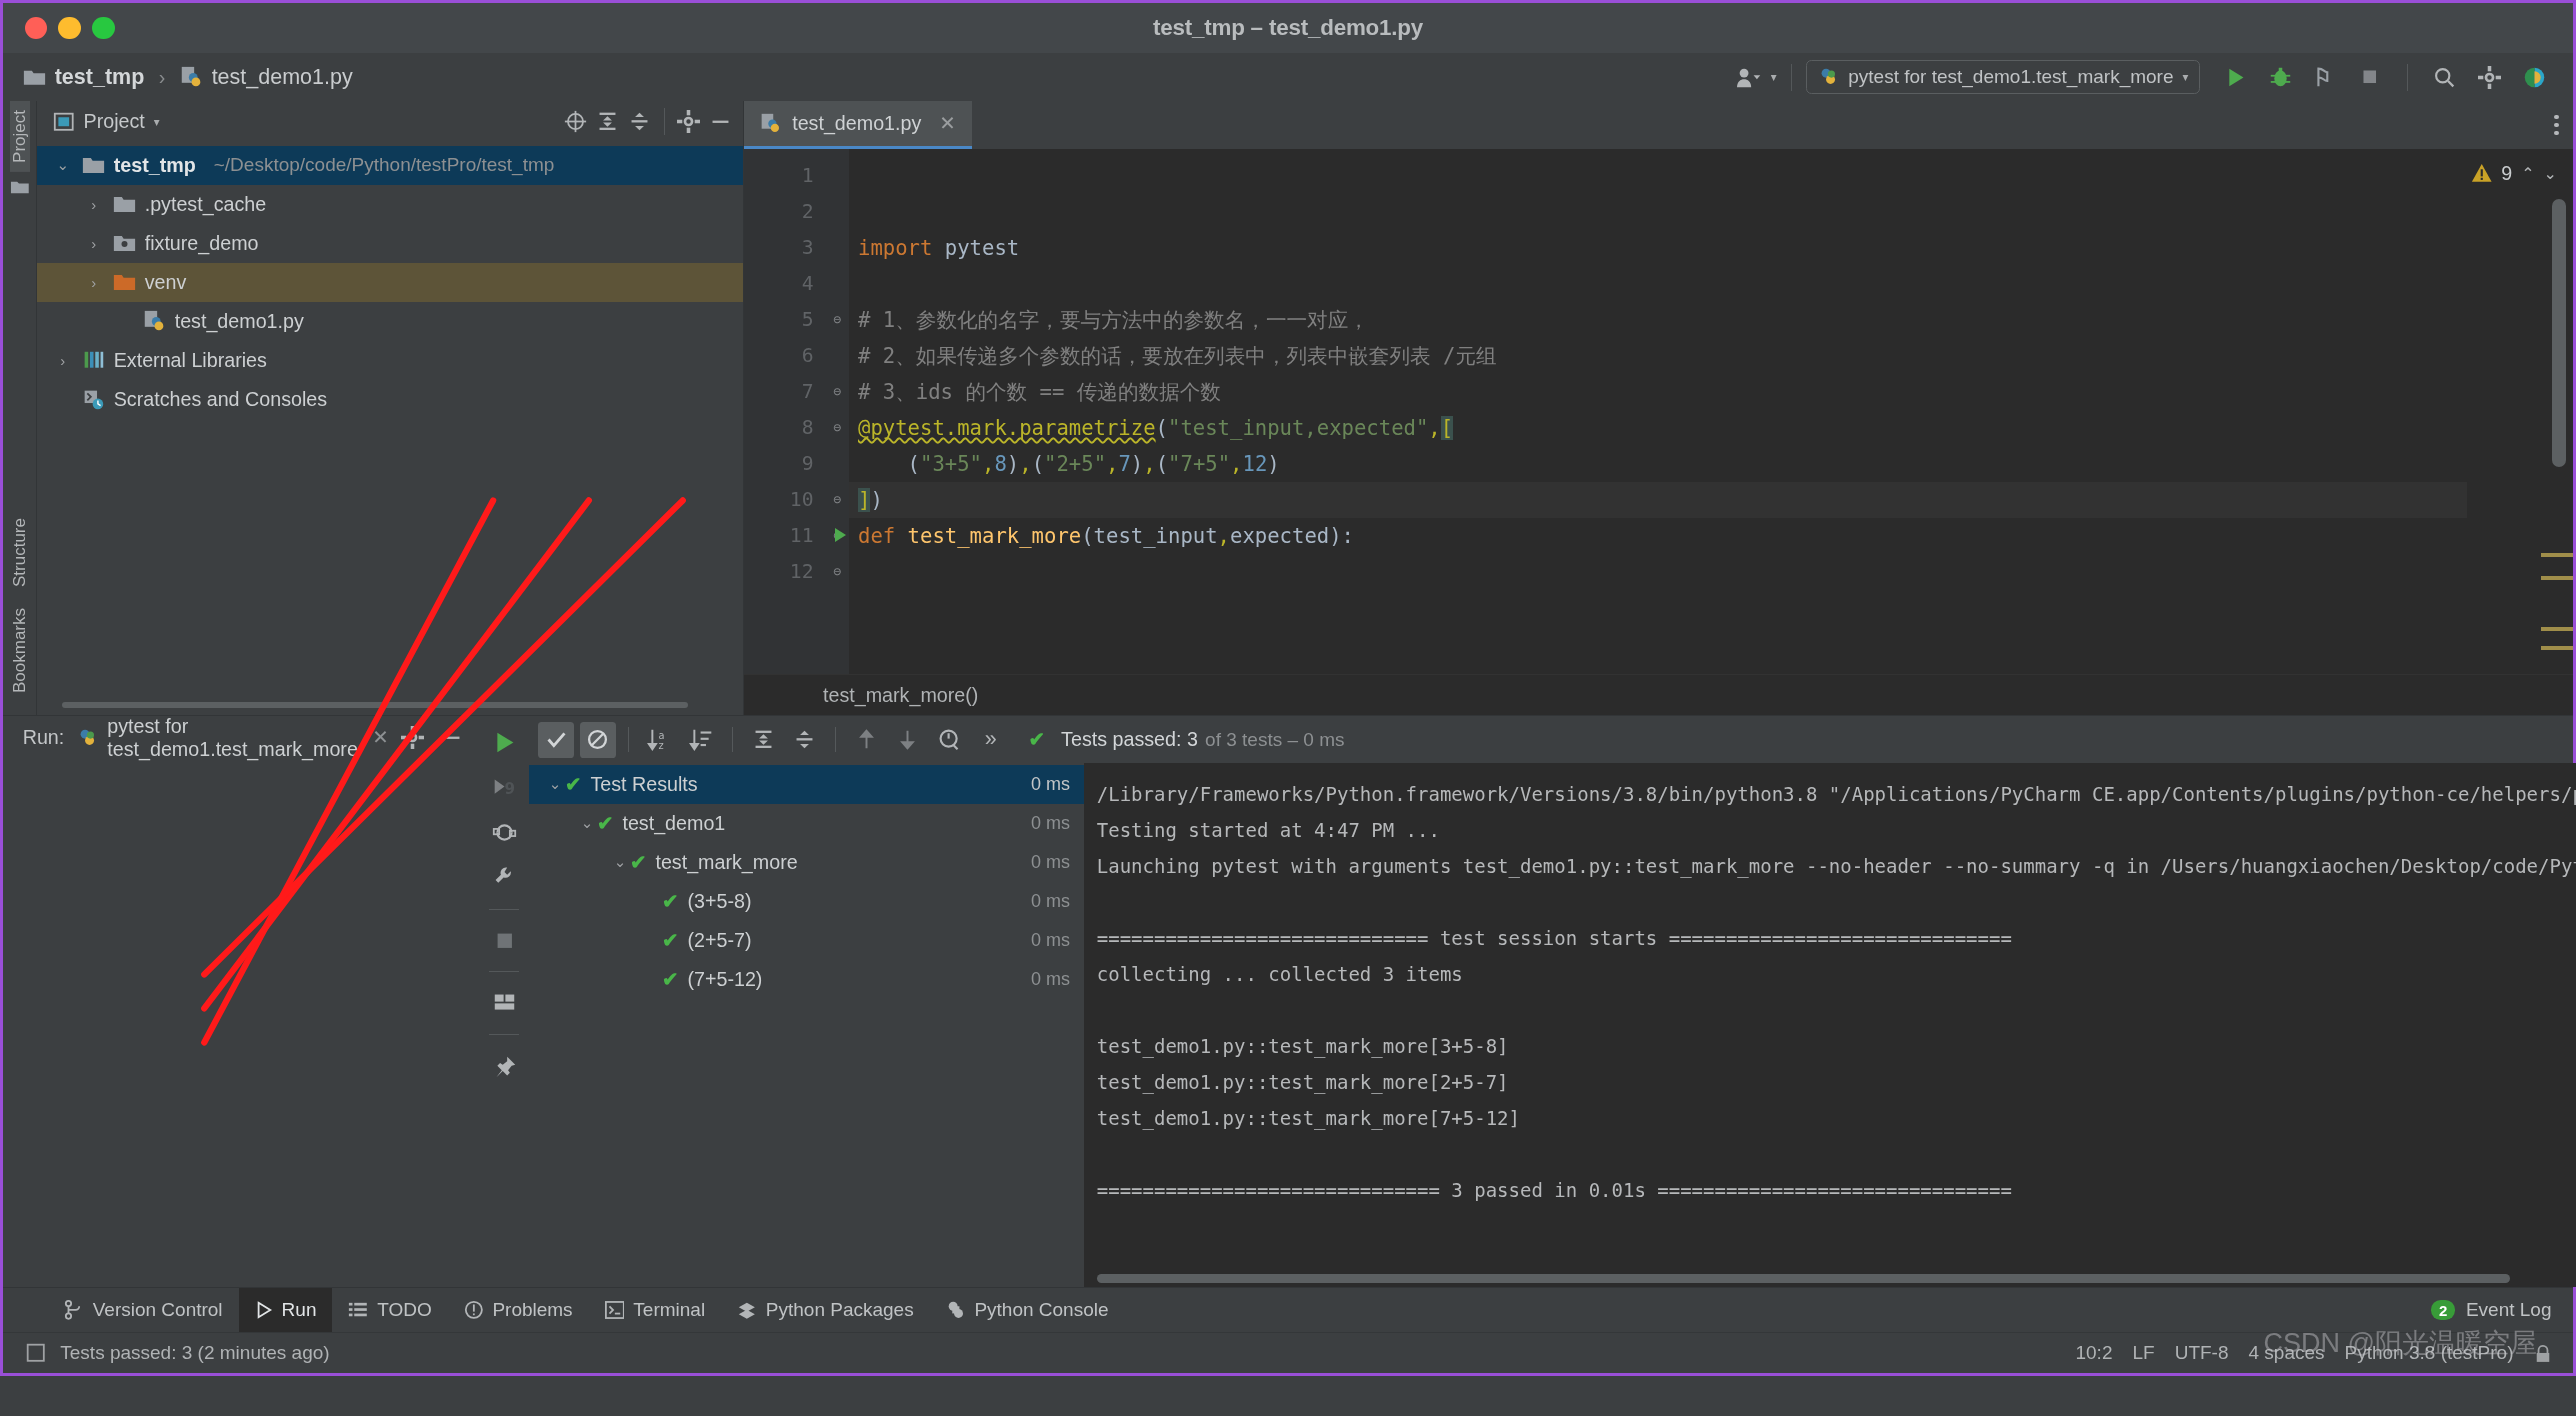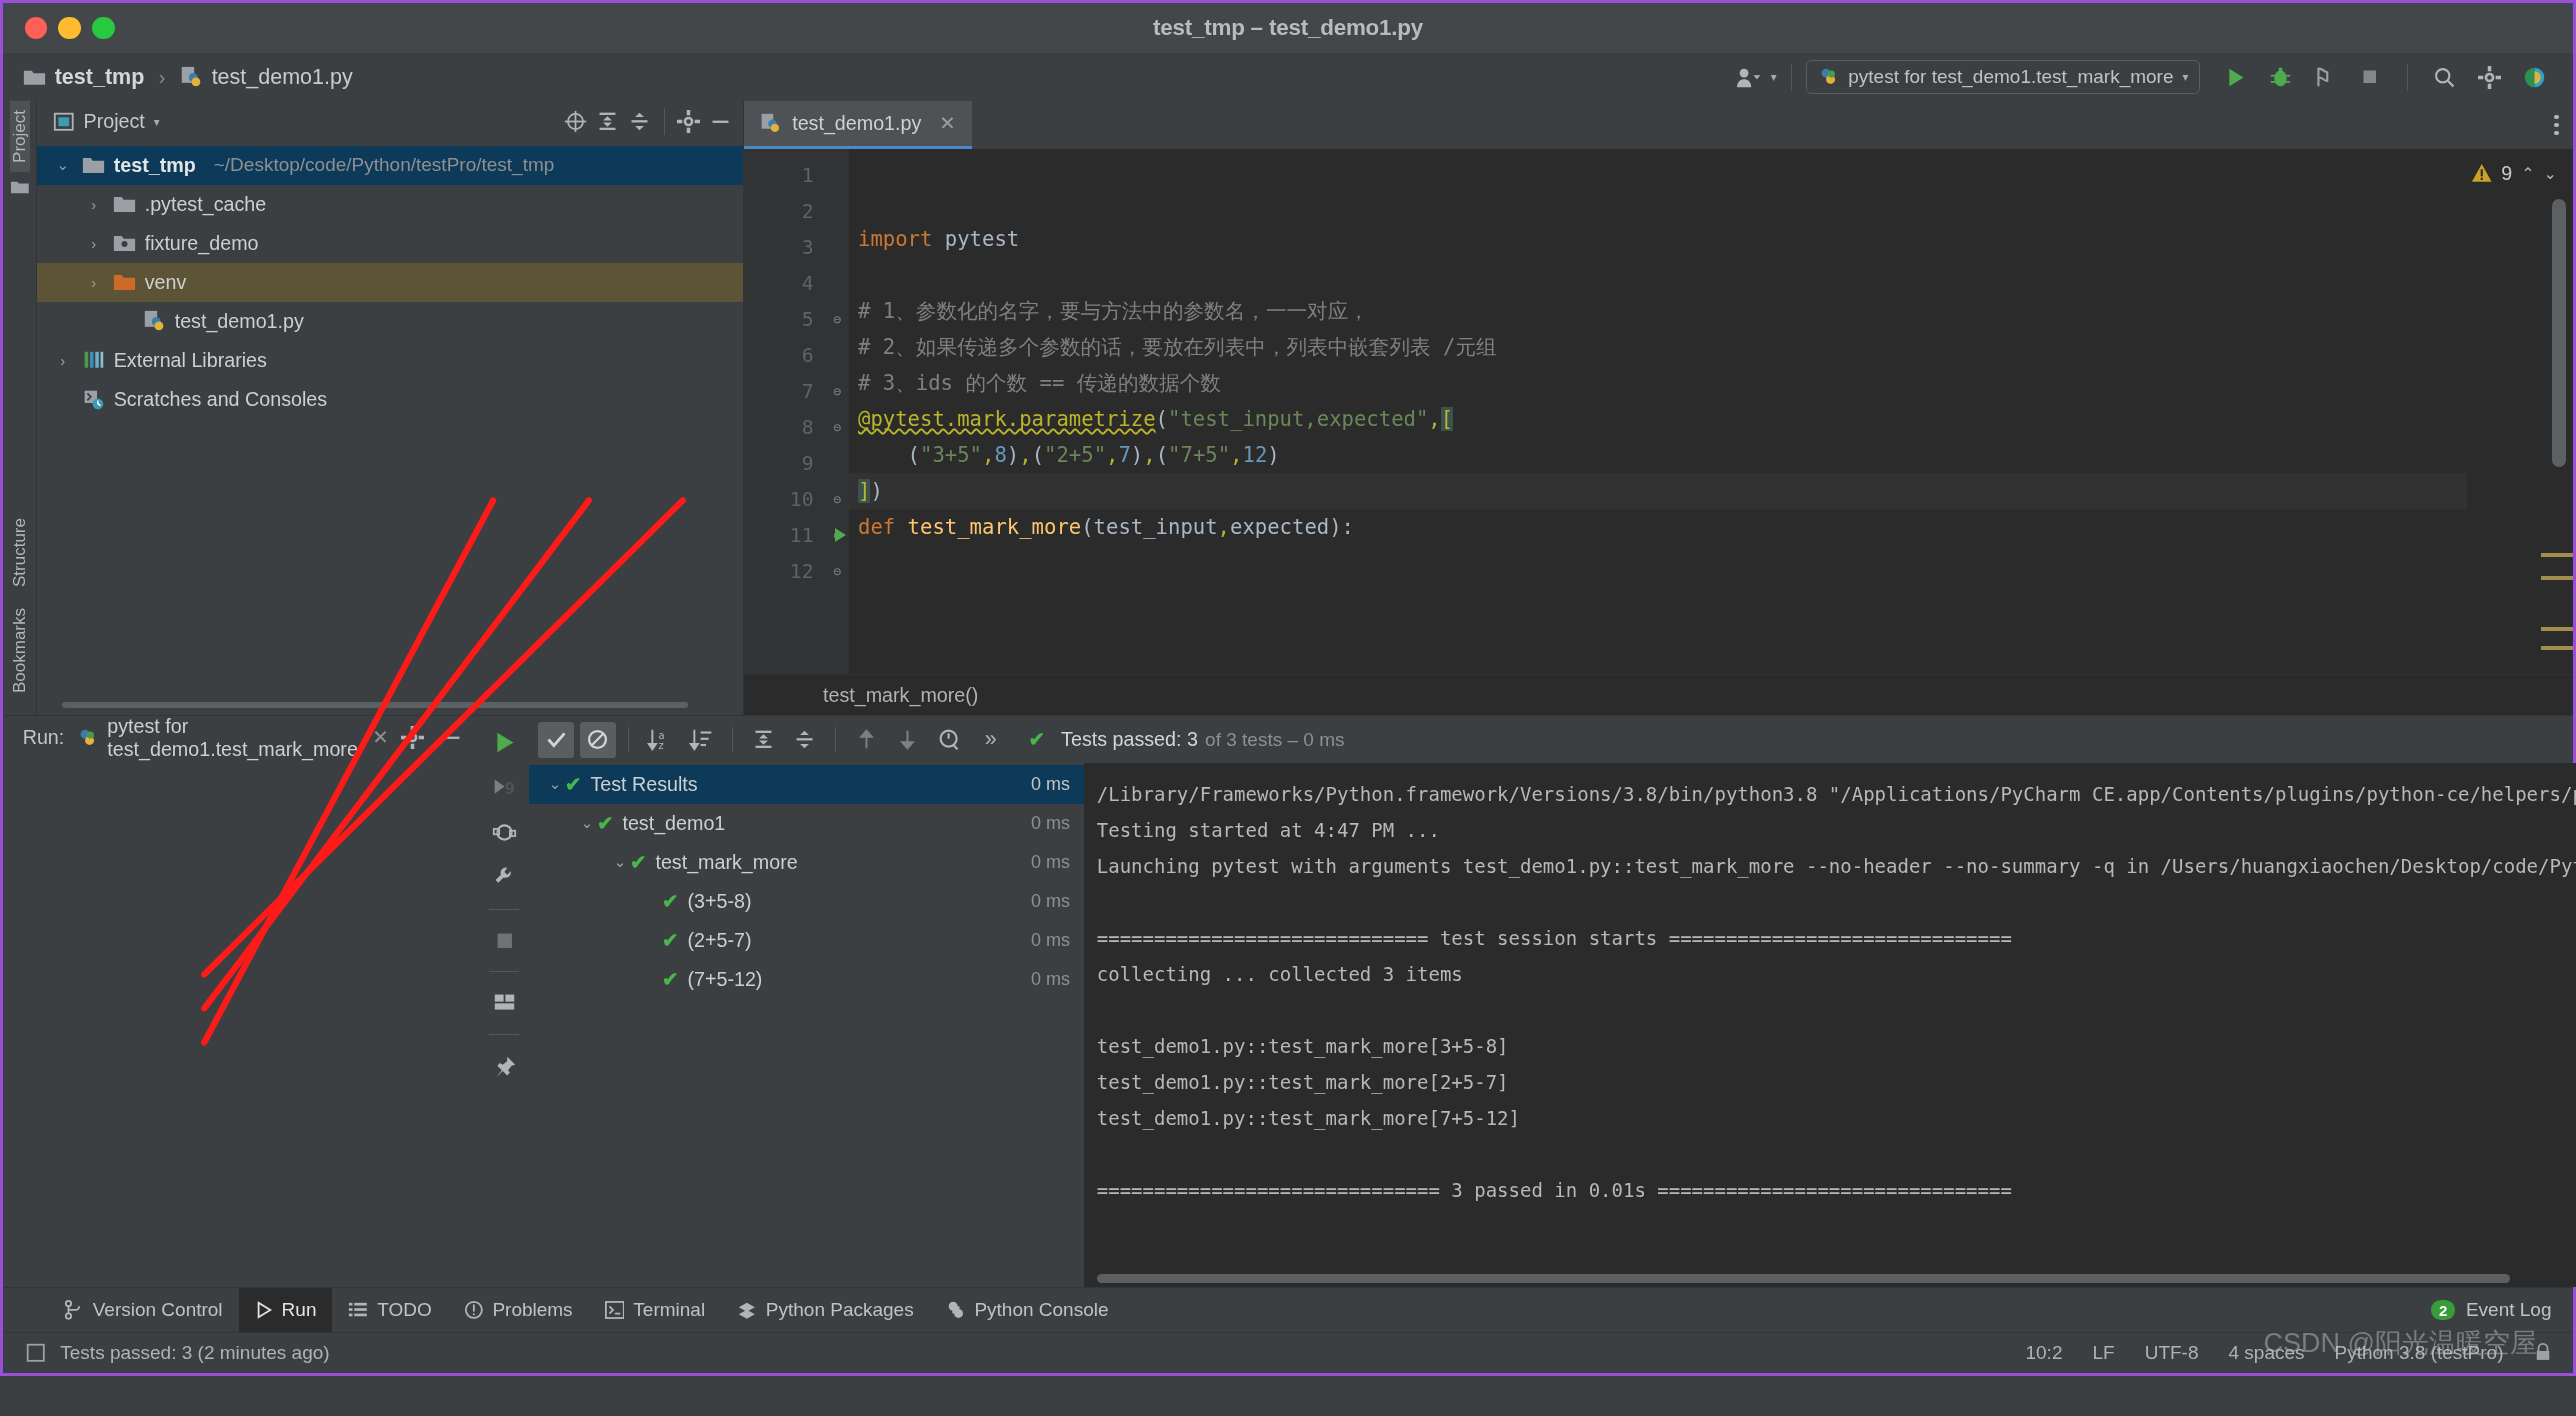--- a/index.html
+++ b/index.html
@@ -146,21 +146,21 @@
     width: 0; height: 0; border-left: 11.6px solid #4eab4e;
     border-top: 7.2px solid transparent; border-bottom: 7.2px solid transparent;
   }
   .foldcol {
     width: 23px; flex: 0 0 23px; background: #313335; padding-top: 9px;
     font-family: "DejaVu Sans Mono", monospace;
   }
   .foldcol .fl { height: 36px; line-height: 36px; text-align: center; color: #808386; font-size: 13.4px; }
 
   .code {
-    flex: 1; background: #2b2b2b; padding-top: 0; position: relative;
+    flex: 1; background: #2b2b2b; padding-top: 9px; position: relative;
     font-family: "DejaVu Sans Mono", monospace; font-size: 20.6px;
     overflow: hidden;
   }
   .cl { height: 36px; line-height: 36px; white-space: pre; padding-left: 9px; }
   .cl.cur { background: #323232; }
   .tok-kw { color: #cc7832; }
   .tok-ident { color: #a9b7c6; }
   .tok-cmt { color: #808080; }
   .tok-dec { color: #bbb529; border-bottom: 0; }
   .tok-str { color: #6a8759; }
@@ -270,21 +270,21 @@
     background: #389c38; color: #fff; font-size: 15px; font-weight: bold;
     border-radius: 9.8px; padding: 1.8px 8px; min-width: 23px; text-align: center;
   }
 
   .statusbar {
     height: 41px; flex: 0 0 41px; background: #3c3f41;
     display: flex; align-items: center; padding: 0 21.5px 0 21.5px;
     font-size: 19px; color: #b0b3b5; gap: 14.3px;
     border-top: 0.9px solid #343739;
   }
-  .status-right { margin-left: auto; display: flex; align-items: flex-start; gap: 30px; }
+  .status-right { margin-left: auto; display: flex; align-items: flex-end; gap: 20px; }
 
   
   .annot { position: absolute; inset: 0; pointer-events: none; z-index: 60; }
 
   .watermark {
     position: absolute; right: 36px; bottom: 12.5px;
     font-size: 27px; color: rgba(200,200,205,0.45);
     pointer-events: none; z-index: 70;
     font-family: "Liberation Sans", sans-serif;
   }

